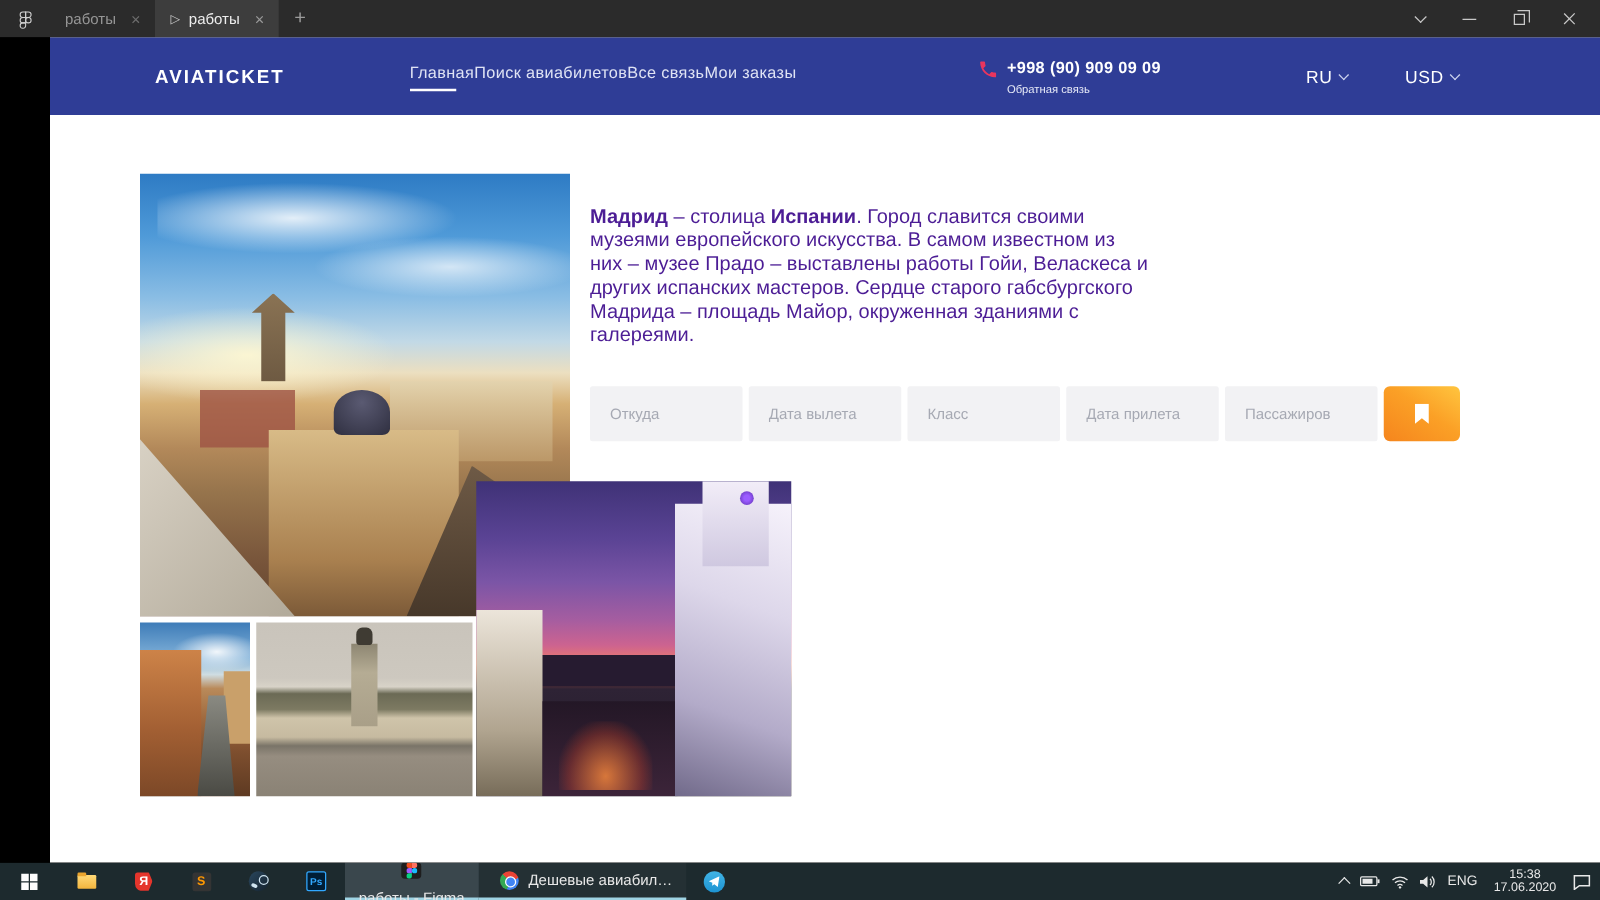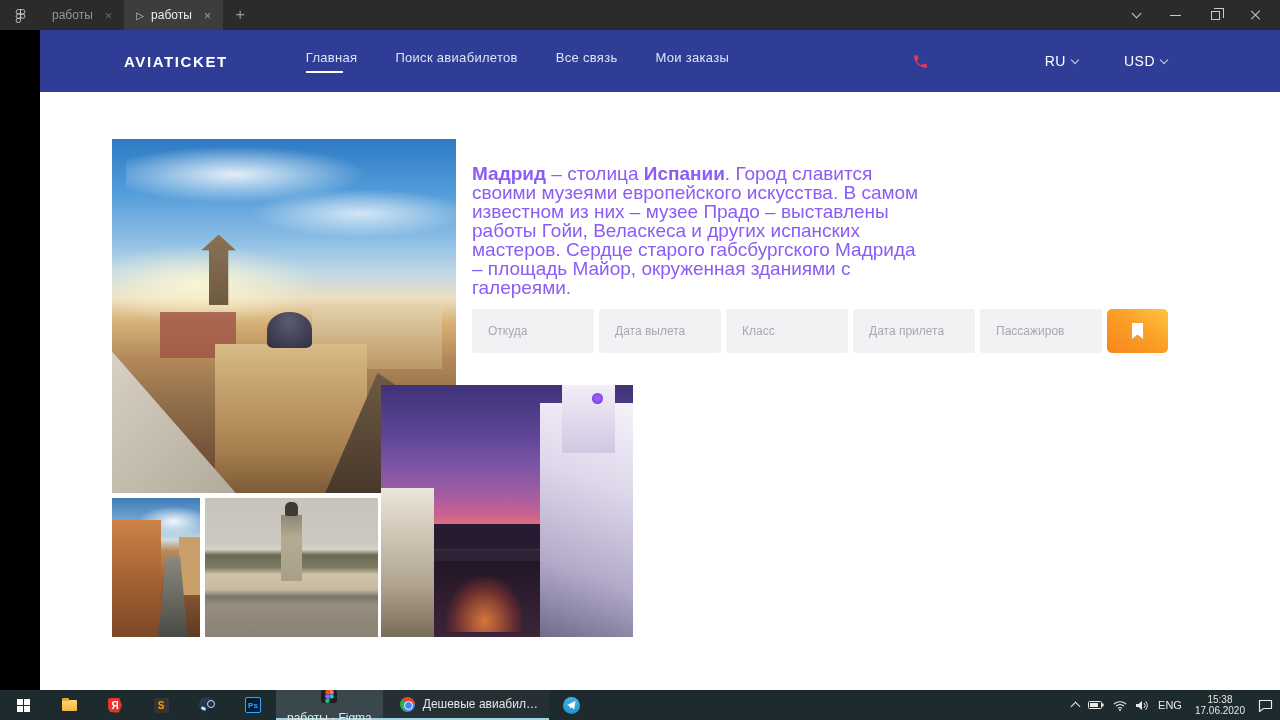--- a/index.html
+++ b/index.html
@@ -27,33 +27,33 @@
   .xglyph:before { transform:rotate(45deg);} .xglyph:after { transform:rotate(-45deg);}
 
   
   .window { position:relative; height:660px; background:#000; }
   .page { position:absolute; left:40px; top:0; width:1240px; height:660px; background:#fff; }
 
   
   .navbar { position:absolute; left:0; top:0; width:100%; height:62px; background:#2f3d96;
             display:flex; align-items:center; padding:0 113px 0 84px; }
   .brand { color:#fff; font-weight:bold; font-size:15px; letter-spacing:1.6px; }
-  .menu { display:flex; gap:38px; margin-left:78px; }
+  .menu { display:flex; margin-left:100px; }
   .nav-item { color:#dfe3f4; font-size:13px; letter-spacing:.3px; cursor:pointer; }
   .nav-item.active:after { content:""; display:block; width:72%; height:2px; background:#ffffff; margin-top:6px; }
   .phone-block { margin-left:auto; display:flex; align-items:flex-start; gap:7px; }
   .phone-num { color:#fff; font-size:13px; font-weight:bold; letter-spacing:.3px; }
   .feedback { color:#e6e9f7; font-size:9px; margin-top:5px; }
   .pill { display:flex; align-items:center; gap:6px; color:#fff; font-size:14px; letter-spacing:.5px; cursor:pointer; }
   .pill .chev { border-color:#cdd3ee; width:6px; height:6px; }
   .lang { margin-left:116px; } .curr { margin-left:46px; }
 
   
-  .article { position:absolute; left:432px; top:134px; width:448px; font-size:19px;
-             line-height:19px; color:#8b5cf6; font-weight:500; }
+  .article { position:absolute; left:432px; top:134px; width:448px; font-size:16px;
+             line-height:19px; color:#4c1d95; font-weight:500; }
   .article b { font-weight:bold; }
 
   
   .search-row { position:absolute; left:432px; top:279px; display:flex; gap:5px; }
   .search-row input { width:122px; height:44px; background:#f2f2f4; border:none; border-radius:2px;
                       padding:0 0 0 16px; font-size:12px; color:#0f766e; outline:none;
                       font-family:"Liberation Sans","DejaVu Sans",sans-serif; }
   .search-row input::placeholder { color:#a6a9b3; }
   .go-btn { width:61px; height:44px; border:none; border-radius:5px; cursor:pointer;
             background:linear-gradient(215deg,#ffc53f 0%,#fba026 45%,#f5851d 100%);
@@ -165,20 +165,24 @@
       <div class="menu">
         <span class="nav-item active">Главная</span>
         <span class="nav-item">Поиск авиабилетов</span>
         <span class="nav-item">Все связь</span>
         <span class="nav-item">Мои заказы</span>
       </div>
       <div class="phone-block">
         <svg width="17" height="17" viewBox="0 0 24 24" fill="#e8355e" style="margin-top:1px;">
           <path d="M6.6 10.8c1.4 2.8 3.8 5.1 6.6 6.6l2.2-2.2c.3-.3.7-.4 1-.2 1.1.4 2.3.6 3.6.6.6 0 1 .4 1 1V20c0 .6-.4 1-1 1C10.6 21 3 13.4 3 4c0-.6.4-1 1-1h3.5c.6 0 1 .4 1 1 0 1.2.2 2.4.6 3.6.1.3 0 .7-.2 1l-2.3 2.2z"></path>
         </svg>
+        <div>
+          <div class="phone-num">+998 (90) 909 09 09</div>
+          <div class="feedback">Обратная связь</div>
+        </div>
       </div>
       <div class="pill lang">
         <span>RU</span>
         <span class="chev down"></span>
       </div>
       <div class="pill curr">
         <span>USD</span>
         <span class="chev down"></span>
       </div>
     </div>

